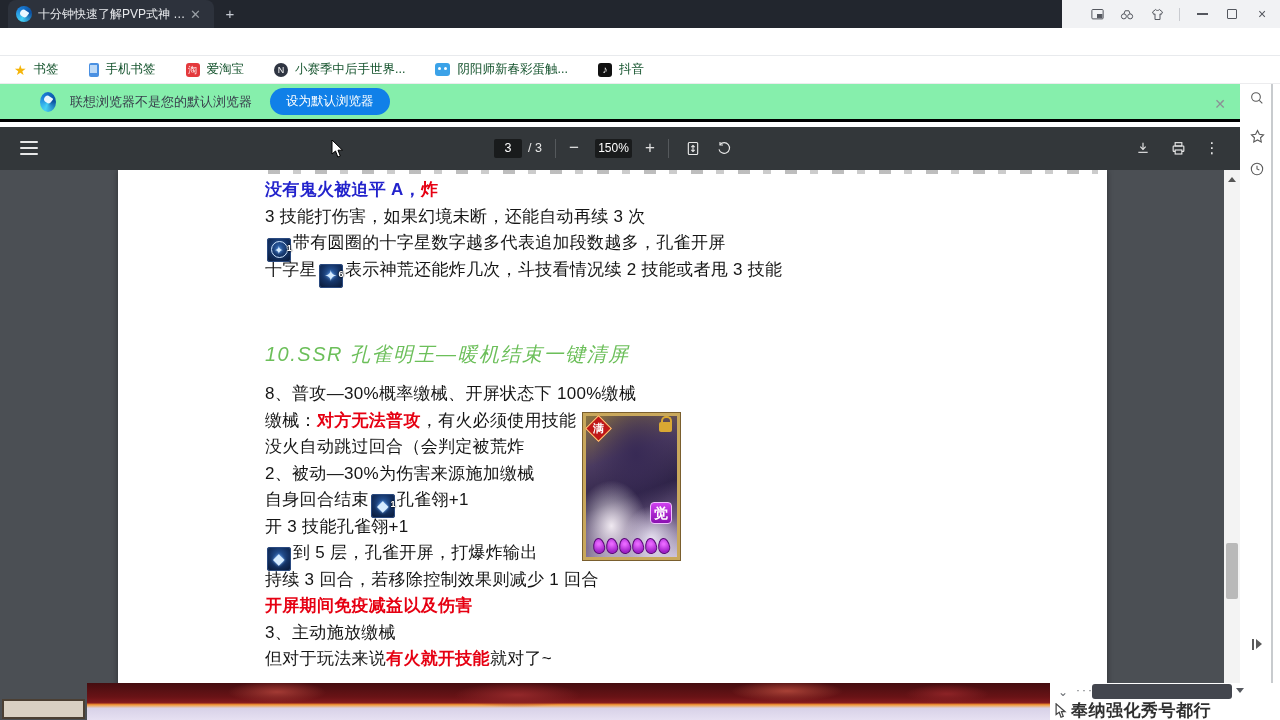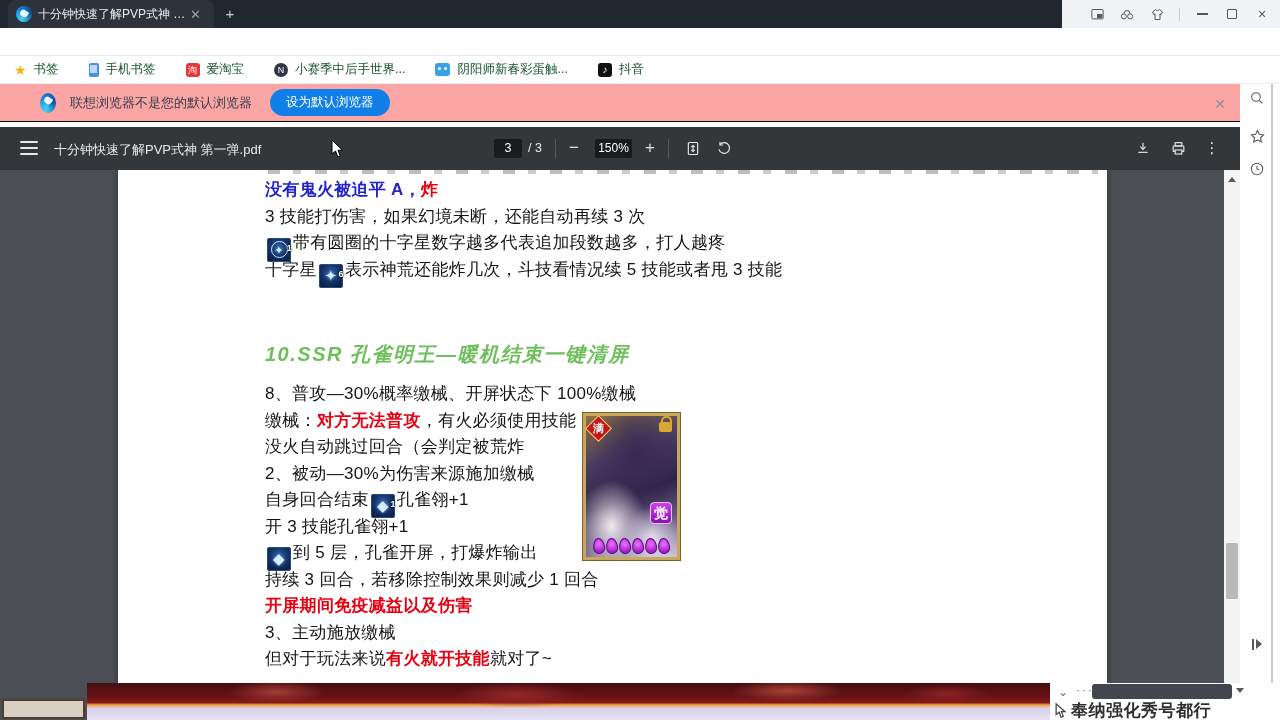--- a/index.html
+++ b/index.html
@@ -47,21 +47,21 @@
   .bm-phone { width:10px; height:14px; background:#4a90e2; border-radius:2px; position:relative; }
   .bm-phone::before { content:''; position:absolute; left:1.5px; top:2px; width:7px; height:8px; background:#bcd9f7; }
   .bm-taobao { width:14px; height:14px; background:#e4393c; border-radius:3px; color:#fff; font-size:9px; line-height:14px; text-align:center; }
   .bm-darkcircle { width:14px; height:14px; background:#2f3542; border-radius:50%; color:#fff; font-size:9px; line-height:14px; text-align:center; }
   .bm-bluetv { width:15px; height:13px; background:#3ba2e8; border-radius:3px; position:relative; }
   .bm-bluetv::before { content:''; position:absolute; left:3px; top:4px; width:3px; height:3px; border-radius:50%; background:#fff; }
   .bm-bluetv::after { content:''; position:absolute; right:3px; top:4px; width:3px; height:3px; border-radius:50%; background:#fff; }
   .bm-tiktok { width:14px; height:14px; background:#111; border-radius:3px; color:#fff; font-size:10px; line-height:14px; text-align:center; }
 
   
-  #notifbar { position:absolute; left:0; top:84px; width:1240px; height:38px; background:#fca5a5; border-bottom:1px solid #000000; display:flex; align-items:center; padding-left:40px; }
+  #notifbar { position:absolute; left:0; top:84px; width:1240px; height:38px; background:#86efac; border-bottom:3px solid #000000; display:flex; align-items:center; padding-left:40px; }
   .notif-text { font-size:13px; color:#39414d; margin-left:14px; }
   .notif-btn { margin-left:18px; background:#1080e8; color:#fff; font-size:12.5px; border:none; border-radius:14px; padding:5px 16px; }
   .notif-close { position:absolute; left:1212px; top:96px; width:16px; height:16px; color:#8b9095; font-size:14px; line-height:16px; text-align:center; }
   #whitegap { position:absolute; left:0; top:122px; width:1240px; height:5px; background:#ffffff; }
 
   
   #pdftoolbar { position:absolute; left:0; top:127px; width:1240px; height:43px; background:#33373a; display:flex; align-items:center; }
   .hamburger { position:absolute; left:20px; top:14px; width:18px; height:14px; display:flex; flex-direction:column; justify-content:space-between; }
   .hamburger span { display:block; height:2px; background:#e8e8e8; border-radius:1px; }
   .pdf-title { position:absolute; left:54px; top:14px; font-size:13px; color:#e8e8e8; white-space:nowrap; }
@@ -76,21 +76,21 @@
 
   
   #pdfarea { position:absolute; left:0; top:170px; width:1240px; height:530px; background:#4b4f54; overflow:hidden; }
   #pdfpage { position:absolute; left:118px; top:0; width:989px; height:530px; background:#ffffff; box-shadow:0 0 6px rgba(0,0,0,.4);padding-left:34px; }
   .cut-smudge { position:absolute; left:150px; top:0px; width:830px; height:4px; background:repeating-linear-gradient(90deg,#9a9a9a 0 12px,transparent 12px 25px,#b0b0b0 25px 33px,transparent 33px 47px); opacity:.65; }
   #doc-text { position:absolute; left:147px; top:7px; right:20px; }
   .doc-line { height:26.5px; line-height:26.5px; font-size:17px; color:#151515; white-space:nowrap; letter-spacing:.3px; }
   .doc-line.heading { height:30px; line-height:30px; margin-top:56px; margin-bottom:12px; }
   .seg-blue { color:#2323cc; font-weight:bold; }
   .seg-red { color:#e60012; font-weight:bold; }
-  .seg-heading { color:#6cbf5a; font-weight:bold; font-size:20px; font-style:italic; letter-spacing:1.5px; }
+  .seg-heading { color:#6cbf5a; font-weight:normal; font-size:20px; font-style:italic; letter-spacing:1.5px; }
   .skill-icon { display:inline-block; width:24px; height:24px; border-radius:3px; position:relative; vertical-align:-6px; margin:0 2px;
     background:radial-gradient(circle at 50% 38%,#2c5fa8 0%,#143366 48%,#071530 100%); box-shadow:inset 0 0 0 1px #2a4a80; }
   .skill-icon .glyph { display:block; width:100%; height:24px; line-height:24px; text-align:center; color:#d6ecff; font-size:15px; text-shadow:0 0 3px #7db8ff; }
   .skill-icon.crossstar-circle .glyph { width:17px; height:17px; line-height:16px; margin:3px auto 0; border:1.5px solid #cfe6ff; border-radius:50%; font-size:11px; }
   .skill-icon .badge { position:absolute; top:-3px; right:-1px; color:#fff; font-size:9px; font-weight:bold; text-shadow:0 0 2px #000,0 0 2px #000; }
 
   
   #card { position:absolute; left:465px; top:243px; width:97px; height:147px; border:3px solid #c9a85c; box-shadow:0 0 0 1px #7a5f2e;
     background:
       radial-gradient(45px 55px at 72% 88%, #e9e3f3 0%, rgba(233,227,243,0) 62%),
@@ -292,21 +292,20 @@
 </div>
 <span class="notif-close">✕</span>
 <div id="whitegap"></div>
 
 <div id="pdftoolbar">
   <span class="hamburger">
       <span></span>
       <span></span>
       <span></span>
     </span>
-  <span class="pdf-title">十分钟快速了解PVP式神 第一弹.pdf</span>
 </div>
 <div class="page-box">3</div>
 <div class="page-total">/ 3</div>
 <div class="tb-sep" style="left:555px"></div>
 <div class="tb-glyph" style="left:569px;top:138px">−</div>
 <div class="zoom-box">150%</div>
 <div class="tb-glyph" style="left:645px;top:138px">+</div>
 <div class="tb-sep" style="left:668px"></div>
 <span class="tb-ico" style="left:683px">
   <svg width="16" height="17" viewBox="0 0 24 24">
@@ -340,22 +339,22 @@
 <svg id="cursor-arrow" width="13" height="18" viewBox="0 0 13 18">
   <polygon points="1,0 1,14 4.5,11 6.8,17 9.3,16 7,10.2 11.5,10.2" fill="#fff" stroke="#000" stroke-width="1"></polygon>
 </svg>
 
 <div id="pdfarea">
   <div id="pdfpage">
     <div class="cut-smudge"></div>
     <div id="doc-text">
         <div class="doc-line"><span class="seg-blue">没有鬼火被迫平 A，</span><span class="seg-red">炸</span></div>
         <div class="doc-line"><span>3 技能打伤害，如果幻境未断，还能自动再续 3 次</span></div>
-        <div class="doc-line"><span class="skill-icon crossstar-circle"><span class="glyph">✦</span><span class="badge">1</span></span><span>带有圆圈的十字星数字越多代表追加段数越多，打人越疼</span></div>
-        <div class="doc-line"><span>十字星</span><span class="skill-icon crossstar"><span class="glyph">✦</span><span class="badge">6</span></span><span>表示神荒还能炸几次，斗技看情况续 5 技能或者甩 3 技能</span></div>
+        <div class="doc-line"><span class="skill-icon crossstar-circle"><span class="glyph">✦</span><span class="badge">1</span></span><span>带有圆圈的十字星数字越多代表追加段数越多，孔雀开屏</span></div>
+        <div class="doc-line"><span>十字星</span><span class="skill-icon crossstar"><span class="glyph">✦</span><span class="badge">6</span></span><span>表示神荒还能炸几次，斗技看情况续 2 技能或者甩 3 技能</span></div>
         <div class="doc-line heading"><span class="seg-heading">10.SSR 孔雀明王—暖机结束一键清屏</span></div>
         <div class="doc-line"><span>8、普攻—30%概率缴械、开屏状态下 100%缴械</span></div>
         <div class="doc-line"><span>缴械：</span><span class="seg-red">对方无法普攻</span><span>，有火必须使用技能</span></div>
         <div class="doc-line"><span>没火自动跳过回合（会判定被荒炸</span></div>
         <div class="doc-line"><span>2、被动—30%为伤害来源施加缴械</span></div>
         <div class="doc-line"><span>自身回合结束</span><span class="skill-icon gem"><span class="glyph">◆</span><span class="badge">1</span></span><span>孔雀翎+1</span></div>
         <div class="doc-line"><span>开 3 技能孔雀翎+1</span></div>
         <div class="doc-line"><span class="skill-icon gem"><span class="glyph">◆</span></span><span>到 5 层，孔雀开屏，打爆炸输出</span></div>
         <div class="doc-line"><span>持续 3 回合，若移除控制效果则减少 1 回合</span></div>
         <div class="doc-line"><span class="seg-red">开屏期间免疫减益以及伤害</span></div>

